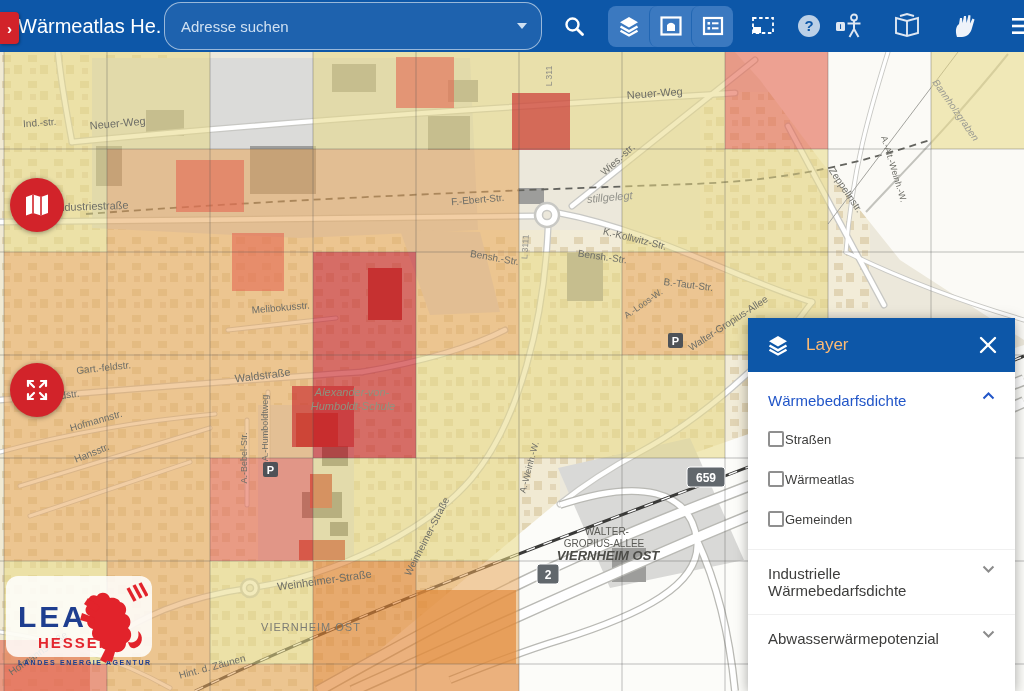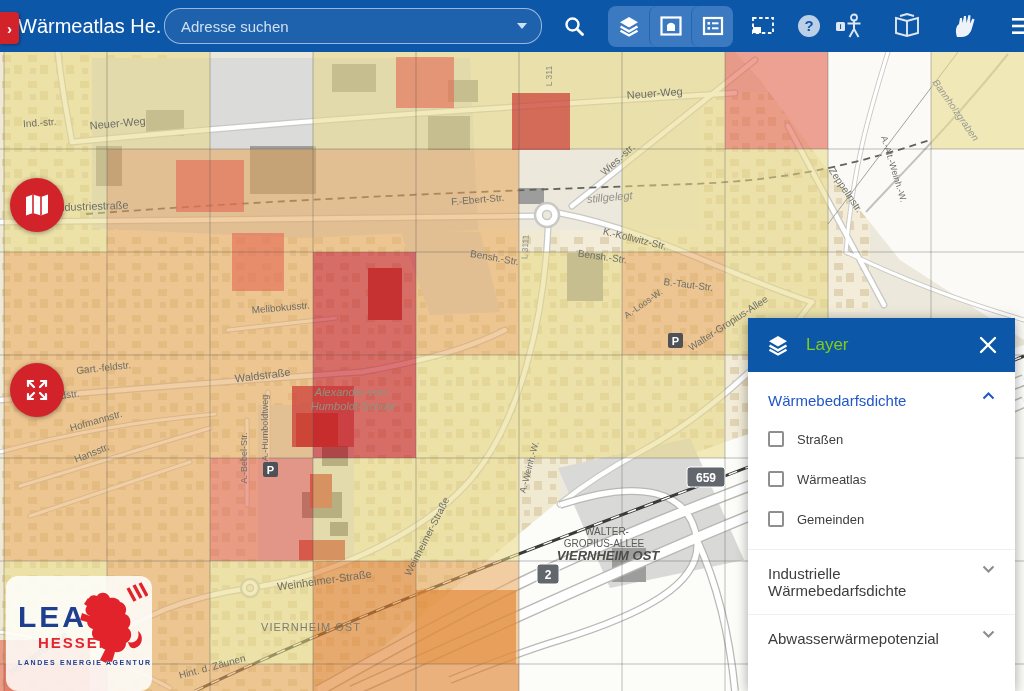--- a/index.html
+++ b/index.html
@@ -5,53 +5,53 @@
   html,body{margin:0;padding:0;background:#444;}
   .app{position:relative;width:1024px;height:691px;overflow:hidden;
        font-family:"Liberation Sans",sans-serif;background:#ece8db;}
   .app svg{display:block;}
   
   #map-svg{position:absolute;left:0;top:0;}
   
   .topbar{position:absolute;left:0;top:0;width:1024px;height:52px;background:#0d57a8;
           display:flex;align-items:center;padding:0;box-sizing:border-box;z-index:30;}
   .app-title{color:#fff;font-size:20px;white-space:nowrap;overflow:hidden;margin-left:18px;width:142px;flex:none;}
-  .searchbox{flex:none;width:378px;height:36px;border:1px solid rgba(255,255,255,.55);border-radius:17px;
+  .searchbox{flex:none;width:378px;height:48px;border:1px solid rgba(255,255,255,.55);border-radius:17px;
              background:rgba(255,255,255,.07);display:flex;align-items:center;padding:0 14px;box-sizing:border-box;margin-left:4px;}
   .searchbox input{flex:1;background:transparent;border:0;outline:0;color:#fff;font-size:15px;font-family:inherit;}
   .searchbox input::placeholder{color:#cfe0f2;}
   .caret-down{width:0;height:0;border-left:5px solid transparent;border-right:5px solid transparent;border-top:6px solid #cfe0f2;}
   .iconbtn{width:40px;height:40px;display:grid;place-items:center;flex:none;cursor:pointer;}
   .tool-group{display:flex;background:#3b79c0;border-radius:8px;margin-left:14px;flex:none;}
   .tool-group .iconbtn{width:41px;height:41px;border-radius:8px;}
   .tool-group .iconbtn + .iconbtn{border-left:1px solid rgba(13,87,168,.55);}
   .mlauto{margin-left:auto;}
   .gap18{margin-left:18px;}
   
   .drawer-toggle{position:absolute;left:0;top:12px;width:19px;height:32px;background:#d2232a;color:#fff;
         border:0;border-radius:0 4px 4px 0;font-size:15px;font-weight:bold;display:grid;place-items:center;
         z-index:40;box-shadow:1px 1px 3px rgba(0,0,0,.35);cursor:pointer;font-family:inherit;}
   .fab{position:absolute;left:10px;width:54px;height:54px;border-radius:50%;background:#d2232a;z-index:25;
        display:grid;place-items:center;box-shadow:0 1px 5px rgba(0,0,0,.4);cursor:pointer;border:0;}
   .fab-map{top:178px;} .fab-fs{top:363px;}
   
   .layer-panel{position:absolute;left:748px;top:318px;width:267px;height:373px;background:#fff;z-index:20;
                box-shadow:0 2px 12px rgba(0,0,0,.35);}
-  .panel-header{height:54px;background:#0d57a8;color:#84cc16;display:flex;align-items:center;padding:0 18px;gap:16px;box-sizing:border-box;}
+  .panel-header{height:54px;background:#0d57a8;color:#fdba74;display:flex;align-items:center;padding:0 18px;gap:16px;box-sizing:border-box;}
   .panel-title{font-size:17px;}
   .panel-close{margin-left:auto;background:none;border:0;padding:0;display:grid;place-items:center;cursor:pointer;}
   .section{display:flex;align-items:flex-start;justify-content:space-between;padding:15px 20px;font-size:15px;color:#3d3d3c;cursor:pointer;}
   .section.active{color:#2256c8;padding-top:20px;padding-bottom:6px;}
   .check-list{padding:4px 0 10px 0;}
-  .check-row{display:flex;align-items:center;gap:13px;padding:12px 20px;font-size:13px;color:#3d3d3c;cursor:pointer;}
+  .check-row{display:flex;align-items:center;gap:1px;padding:12px 20px;font-size:13px;color:#3d3d3c;cursor:pointer;}
   .cb{width:16px;height:16px;box-sizing:border-box;border:2px solid #8f8f8f;border-radius:2px;background:#fff;display:grid;place-items:center;flex:none;}
   .cb.checked{background:#1b72cf;border-color:#1b72cf;}
   .sections-bottom .section{border-top:1px solid #f0f0f0;}
   
-  .lea-logo{position:absolute;left:6px;top:576px;width:146px;height:115px;background:rgba(255,255,255,.85);
+  .lea-logo{position:absolute;left:6px;top:576px;width:146px;height:81px;background:rgba(255,255,255,.85);
             border-radius:12px;z-index:22;box-sizing:border-box;padding:26px 0 0 12px;}
   .lea-main{font-size:30px;font-weight:bold;color:#1e3e8f;letter-spacing:3px;line-height:1;}
   .lea-sub{font-size:15px;font-weight:bold;color:#e3262e;letter-spacing:2px;margin:3px 0 0 20px;line-height:1;}
   .lea-tag{font-size:7px;font-weight:bold;color:#1e3e8f;letter-spacing:1.6px;margin-top:9px;line-height:1;}
   .lion{position:absolute;right:4px;top:6px;}
 </style>
 </head>
 <body>
 
 <div class="app">

